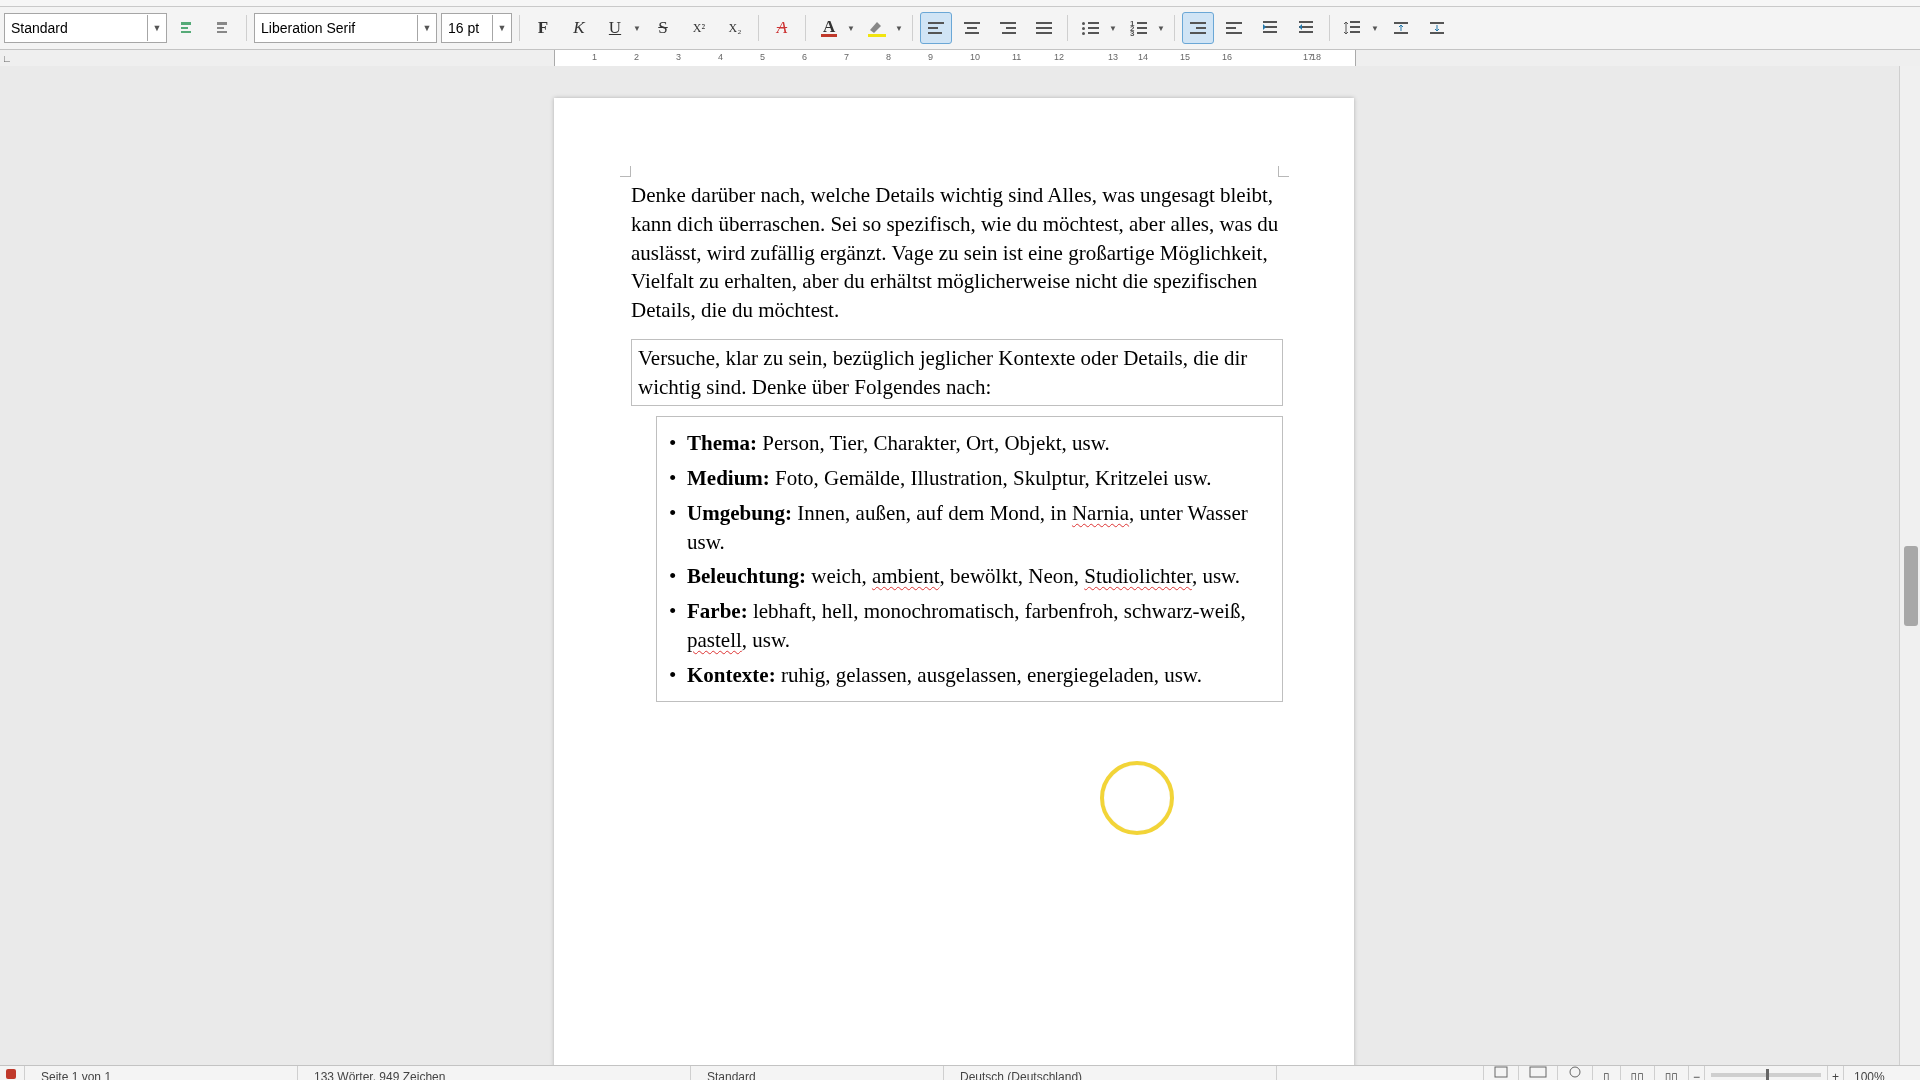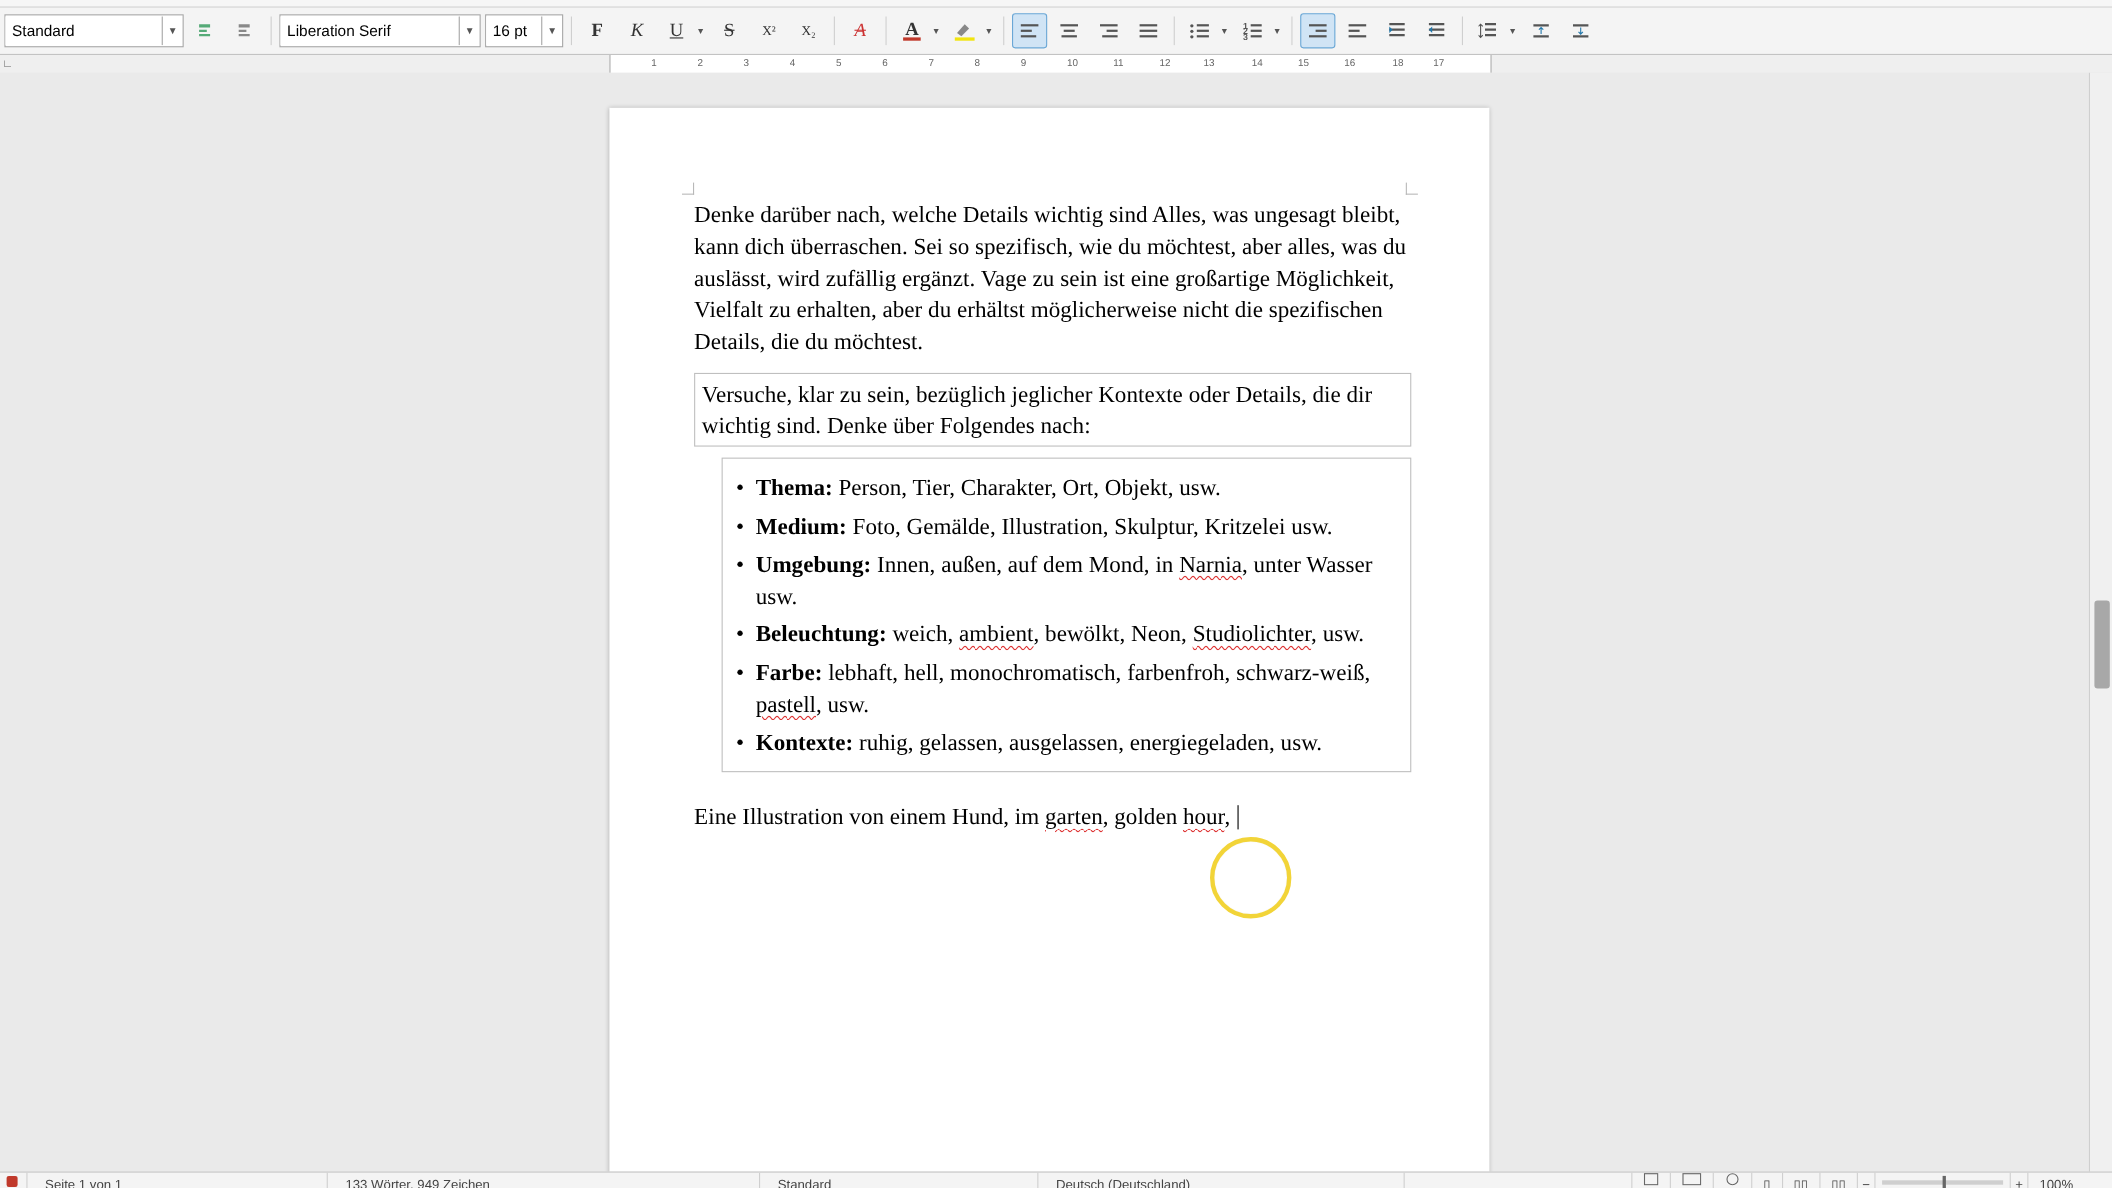--- a/index.html
+++ b/index.html
@@ -282,36 +282,36 @@
       </div>
       <div class="tick" style="left: 420px;">
         <div class="num">10</div>
       </div>
       <div class="tick" style="left: 462px;">
         <div class="num">11</div>
       </div>
       <div class="tick" style="left: 504px;">
         <div class="num">12</div>
       </div>
-      <div class="tick" style="left: 544px;">
+      <div class="tick" style="left: 558px;">
         <div class="num">13</div>
       </div>
       <div class="tick" style="left: 588px;">
         <div class="num">14</div>
       </div>
       <div class="tick" style="left: 630px;">
         <div class="num">15</div>
       </div>
       <div class="tick" style="left: 672px;">
         <div class="num">16</div>
       </div>
       <div class="tick" style="left: 714px; margin-left: 39px;">
         <div class="num">17</div>
       </div>
-      <div class="tick" style="left: 716px;">
+      <div class="tick" style="left: 761px;">
         <div class="num">18</div>
       </div>
     </div>
 </div>
 
 <div class="workspace">
 
   <div class="page"></div>
   <div class="margin-mark tl"></div>
   <div class="margin-mark tr"></div>
@@ -327,23 +327,20 @@
       <ul class="b" id="bullets">
           <li><b>Thema:</b><span> Person, Tier, Charakter, Ort, Objekt, usw.</span></li>
           <li><b>Medium:</b><span> Foto, Gemälde, Illustration, Skulptur, Kritzelei usw.</span></li>
           <li><b>Umgebung:</b><span> Innen, außen, auf dem Mond, in </span><span class="squig">Narnia</span><span>, unter Wasser usw.</span></li>
           <li><b>Beleuchtung:</b><span> weich, </span><span class="squig">ambient</span><span>, bewölkt, Neon, </span><span class="squig">Studiolichter</span><span>, usw.</span></li>
           <li><b>Farbe:</b><span> lebhaft, hell, monochromatisch, farbenfroh, schwarz-weiß, </span><span class="squig">pastell</span><span>, usw.</span></li>
           <li><b>Kontexte:</b><span> ruhig, gelassen, ausgelassen, energiegeladen, usw.</span></li>
         </ul>
     </div>
 
-    <p class="para" style="margin-top:26px">
-      <span>Eine Illustration von einem Hund, im </span><span class="squig">garten</span><span>, golden </span><span class="squig">hour</span><span>, </span><span class="cursor"></span>
-    </p>
   </div>
 
   <div class="highlight-ring"></div>
 
   <div class="vscroll">
     <div class="thumb" style="top:480px;height:80px"></div>
   </div>
 </div>
 
 <div class="status">

